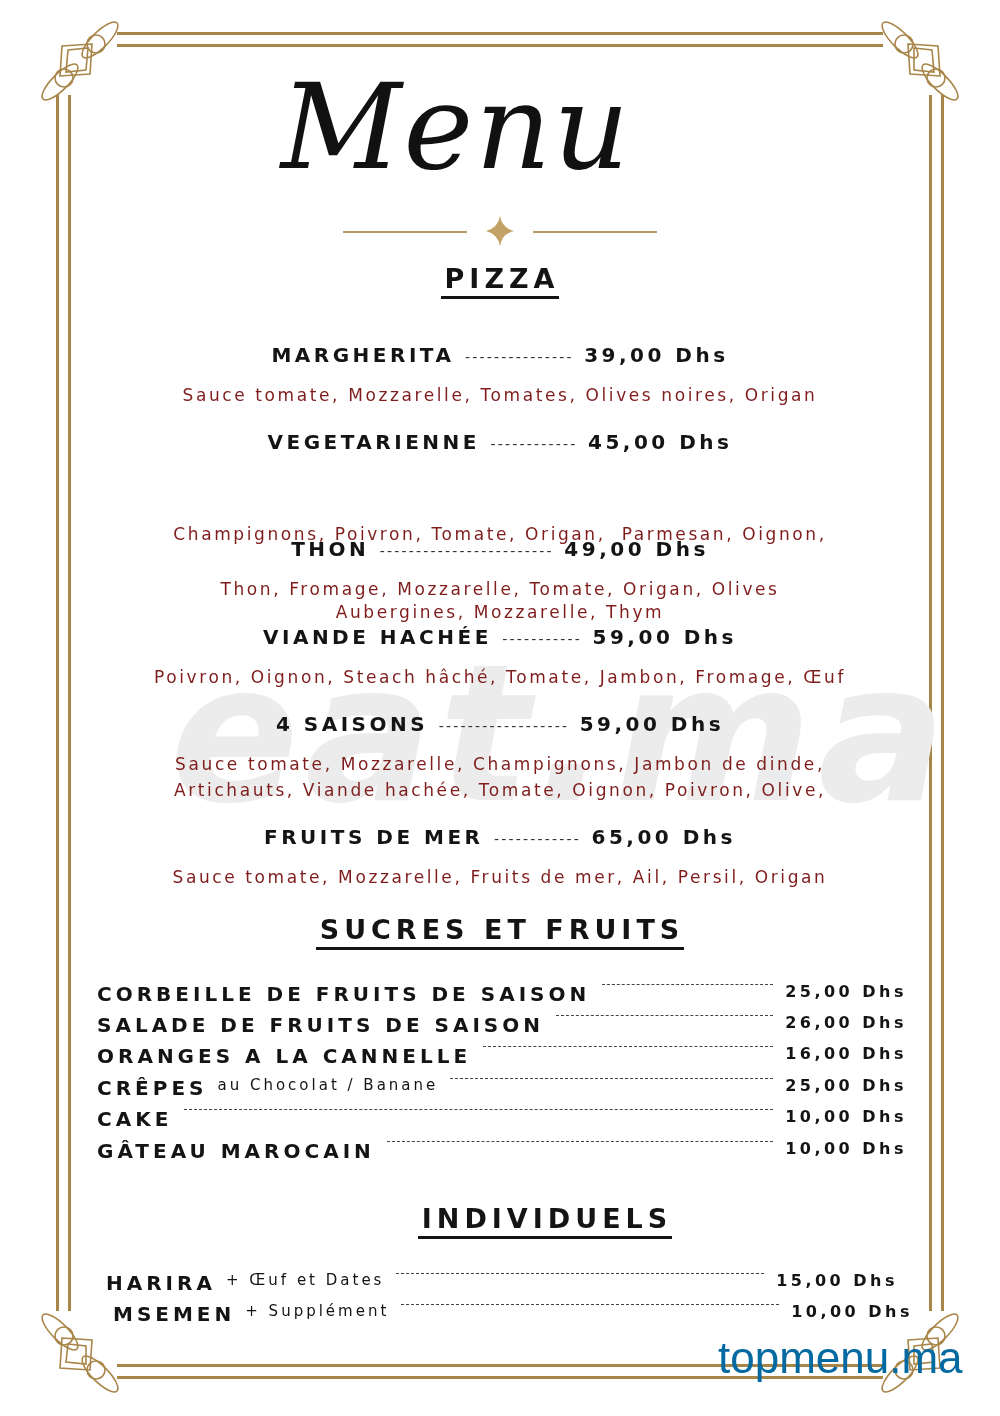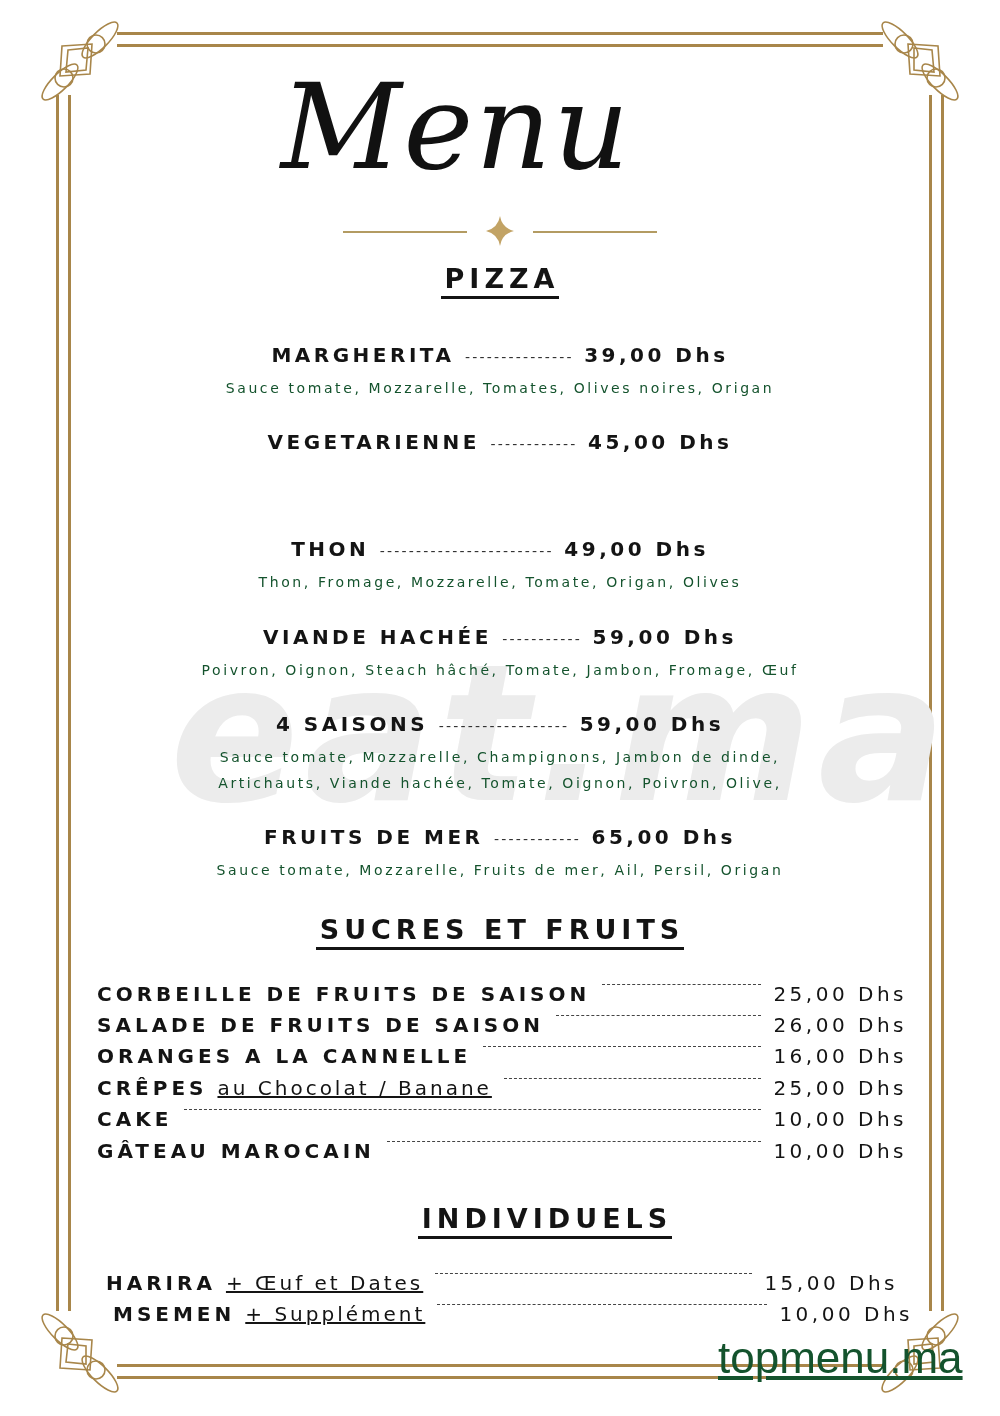--- a/index.html
+++ b/index.html
@@ -29,35 +29,35 @@
       font-size: 27px; letter-spacing: 5px;
     }
     .section-heading span { border-bottom: 3px solid #141414; padding-bottom: 2px; padding-left: 4px; }
     .pizza-item { position: absolute; left: 0; width: 1000px; text-align: center; z-index: 1; }
     .pizza-line {
       font-weight: bold; font-size: 20px; letter-spacing: 3.5px; white-space: nowrap;
       line-height: 26px;
     }
     .dots { font-weight: normal; letter-spacing: 2.2px; color: #333; font-size: 14px; }
     .desc {
-      font-size: 14px; letter-spacing: 2.6px; line-height: 26px; color: #14532d; margin-top: 5px;
+      font-size: 17px; letter-spacing: 2.6px; line-height: 26px; color: #7f1d1d; margin-top: 12px;
     }
     .list-row {
       position: absolute; left: 97px; width: 810px; height: 28px; display: flex; align-items: flex-start;
       white-space: nowrap; z-index: 1;
     }
     .list-row .name { font-weight: bold; font-size: 20px; letter-spacing: 4px; }
-    .list-row .extra { font-weight: normal; font-size: 20px; letter-spacing: 3px; margin-left: 10px; text-decoration: underline; }
+    .list-row .extra { font-weight: normal; font-size: 15px; letter-spacing: 3px; margin-left: 10px; }
     .list-row .leader {
       flex: 1; margin: 0 12px; border-bottom: 1.5px dashed #444; height: 0; position: relative; top: 2px;
     }
-    .list-row .price { font-weight: normal; font-size: 20px; letter-spacing: 3.5px; }
+    .list-row .price { font-weight: bold; font-size: 16px; letter-spacing: 3.5px; }
     .brand-mark {
       position: absolute; left: 718px; top: 1333px; font-family: "Liberation Sans", sans-serif;
-      font-size: 44px; color: #14532d; z-index: 3; letter-spacing: 0px; line-height: 50px; text-decoration: underline;
+      font-size: 44px; color: #0369a1; z-index: 3; letter-spacing: 0px; line-height: 50px;
     }
   </style>
 </head>
 <body>
 
 <div class="frame-line" style="left:117px; top:32px; width:766px; height:3px;"></div>
 <div class="frame-line" style="left:117px; top:44px; width:766px; height:3px;"></div>
 <div class="frame-line" style="left:117px; top:1364px; width:766px; height:3px;"></div>
 <div class="frame-line" style="left:117px; top:1376px; width:766px; height:3px;"></div>
 <div class="frame-line" style="left:56px; top:95px; width:3px; height:1216px;"></div>
@@ -130,20 +130,24 @@
   </div>
   <div class="desc">Sauce tomate, Mozzarelle, Tomates, Olives noires, Origan</div>
 </div>
 
 <div class="pizza-item" style="top:429px;">
   <div class="pizza-line">
     <span>VEGETARIENNE</span>
     <span class="dots">------------</span>
     <span>45,00 Dhs</span>
   </div>
+  <div class="desc" style="white-space:pre;">
+    <div>Champignons, Poivron, Tomate, Origan,  Parmesan, Oignon,</div>
+    <div>Aubergines, Mozzarelle, Thym</div>
+  </div>
 </div>
 
 <div class="pizza-item" style="top:536px;">
   <div class="pizza-line">
     <span>THON</span>
     <span class="dots">------------------------</span>
     <span>49,00 Dhs</span>
   </div>
   <div class="desc">Thon, Fromage, Mozzarelle, Tomate, Origan, Olives</div>
 </div>

